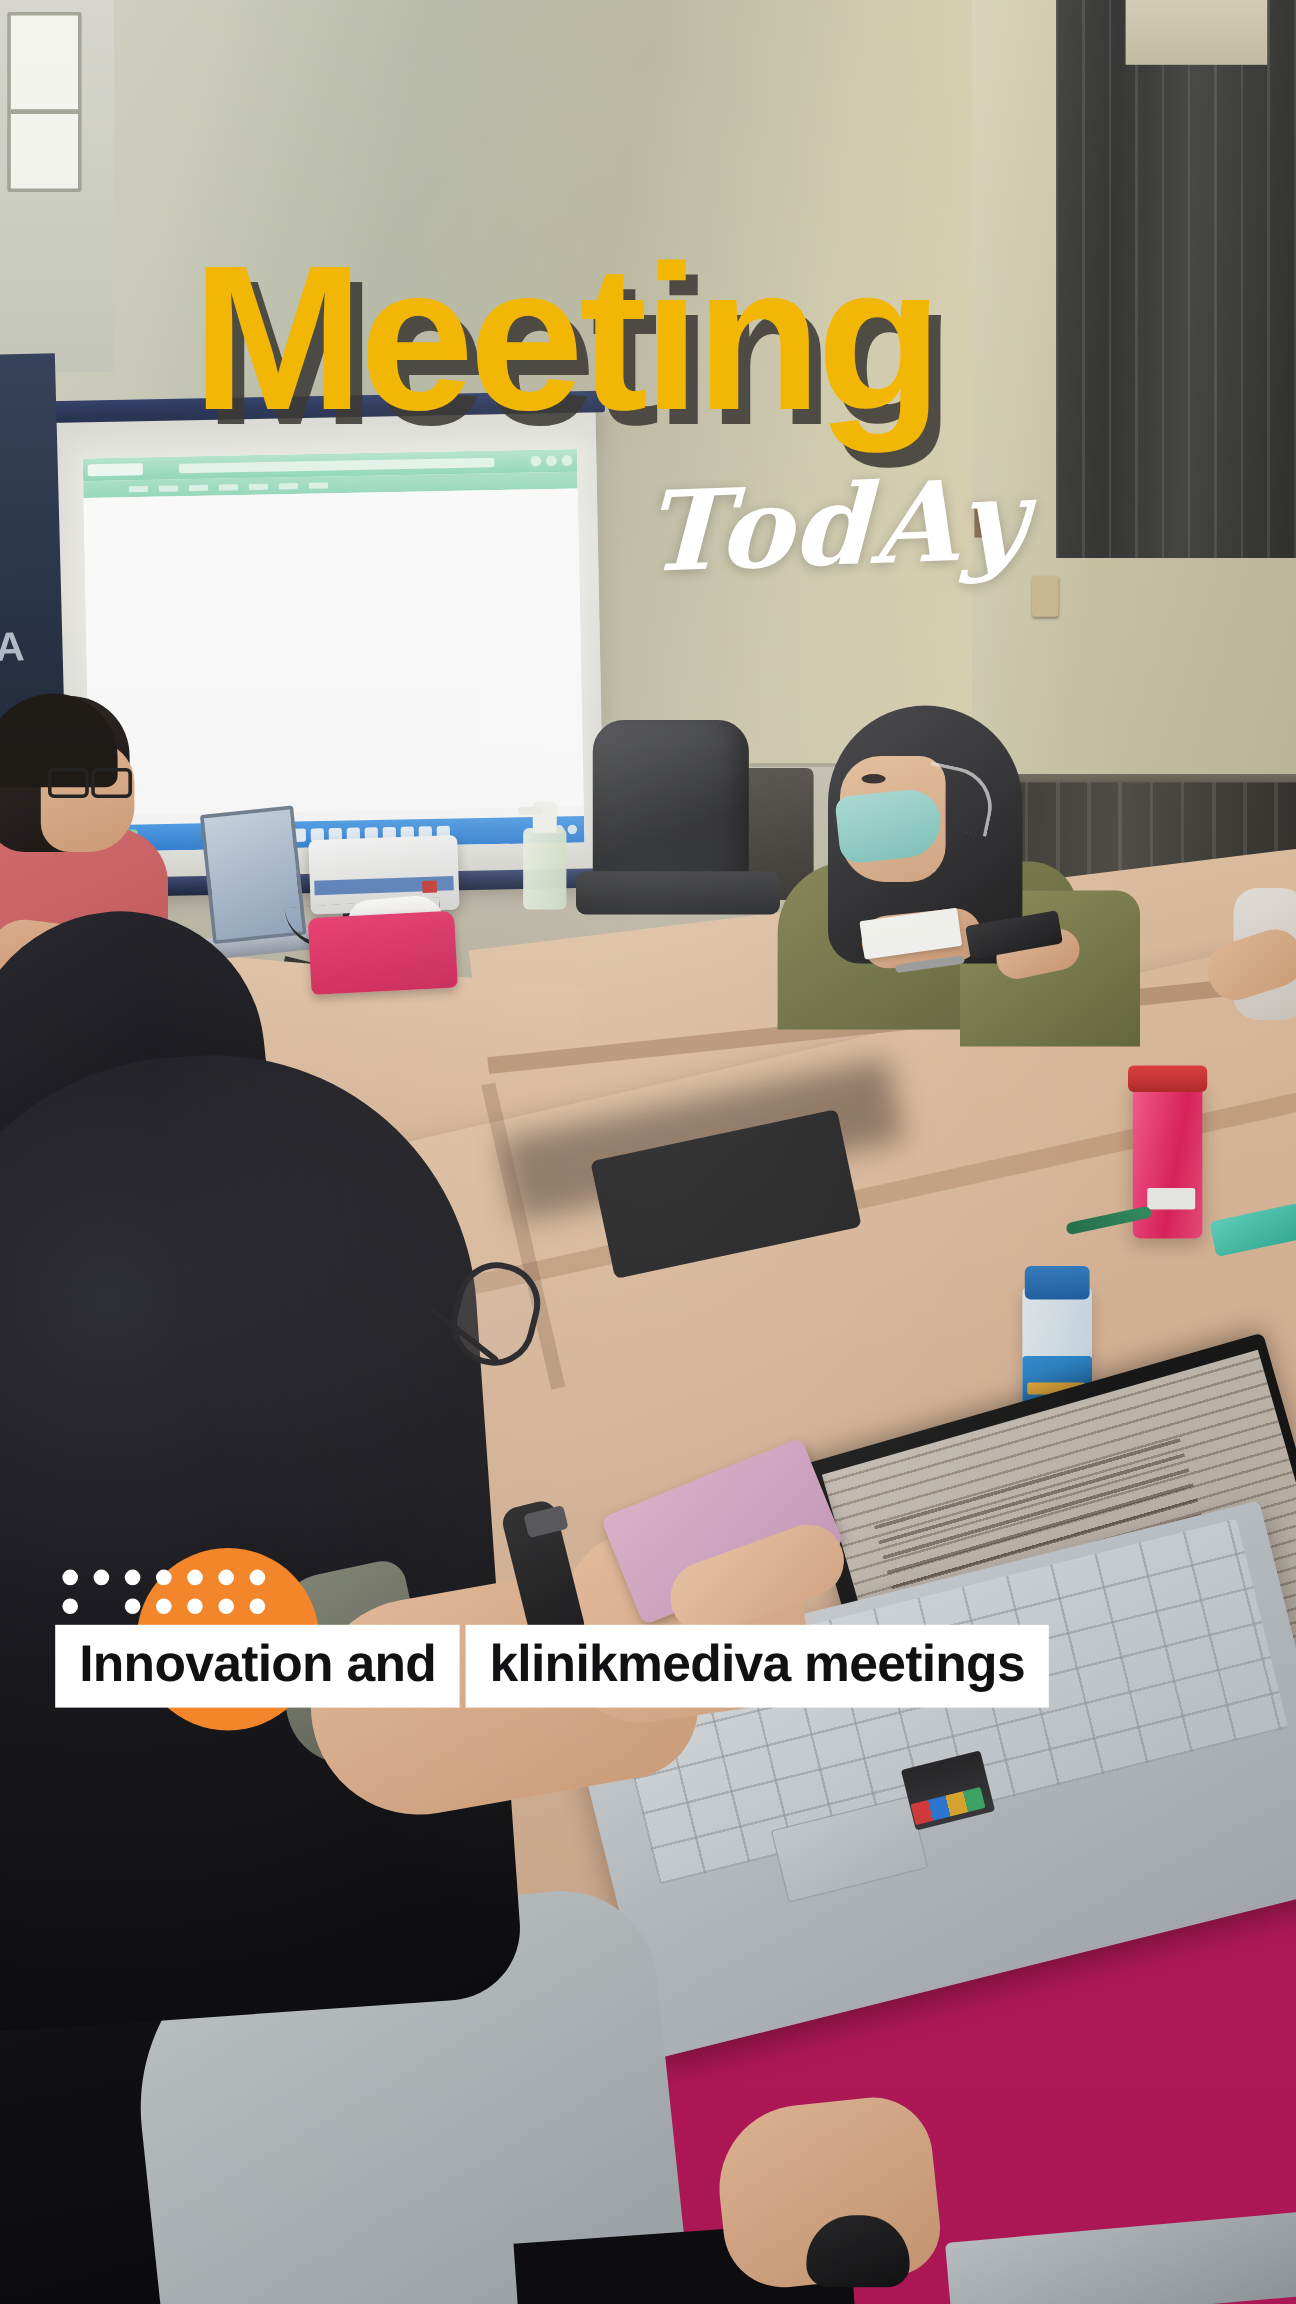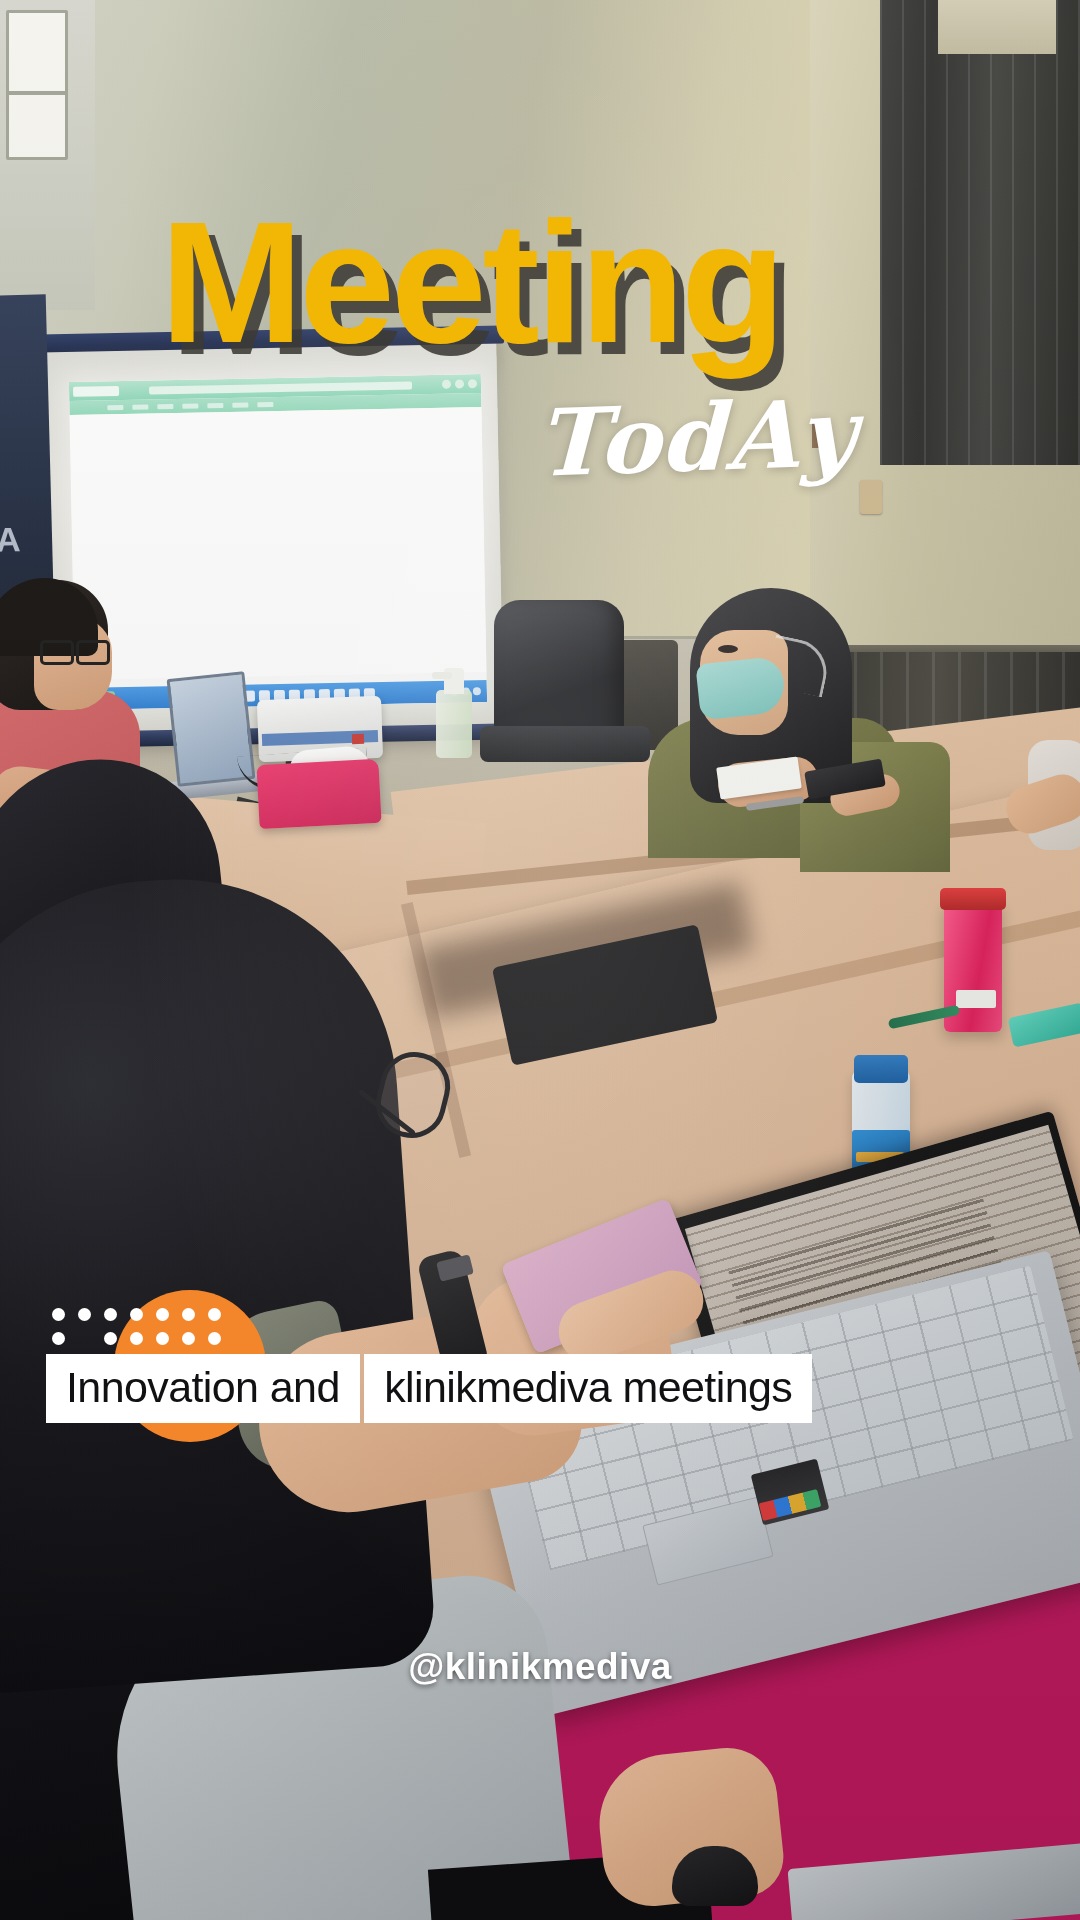--- a/index.html
+++ b/index.html
@@ -658,21 +658,21 @@
     position:absolute; left:0; top:18px; width:182px; height:96px;
     display:grid; grid-template-columns:repeat(7,26px); grid-template-rows:repeat(4,24px);
   }
   .deco-dots i{ width:13px; height:13px; border-radius:50%; background:#ffffff; display:block; }
   .deco-dots i.hide{ background:transparent; }
 
   
   .cap-wrap{ position:absolute; left:46px; top:1348px; z-index:23; }
   .cap-line{
     display:inline-block; background:#ffffff; color:#111114;
-    font-weight:400; font-size:43px; line-height:1.02;
+    font-weight:700; font-size:43px; line-height:1.02;
     padding:12px 20px 13px 20px; letter-spacing:-.6px;
     white-space:nowrap;
   }
   .cap-line.l2{ margin-top:6px; }
 
   .handle{
     position:absolute; left:0; right:0; top:1646px; text-align:center;
     color:#ffffff; font-size:37px; font-weight:600; letter-spacing:.4px;
     text-shadow:0 2px 5px rgba(0,0,0,.55);
     z-index:24;
@@ -887,15 +887,14 @@
         <i></i>
         <i></i>
     </div>
   </div>
 
   <div class="cap-wrap">
     <div class="cap-line l1">Innovation and</div>
     <div class="cap-line l2">klinikmediva meetings</div>
   </div>
 
-  <div class="handle">@klinikmediva</div>
 
 </div>
 
 </body></html>

